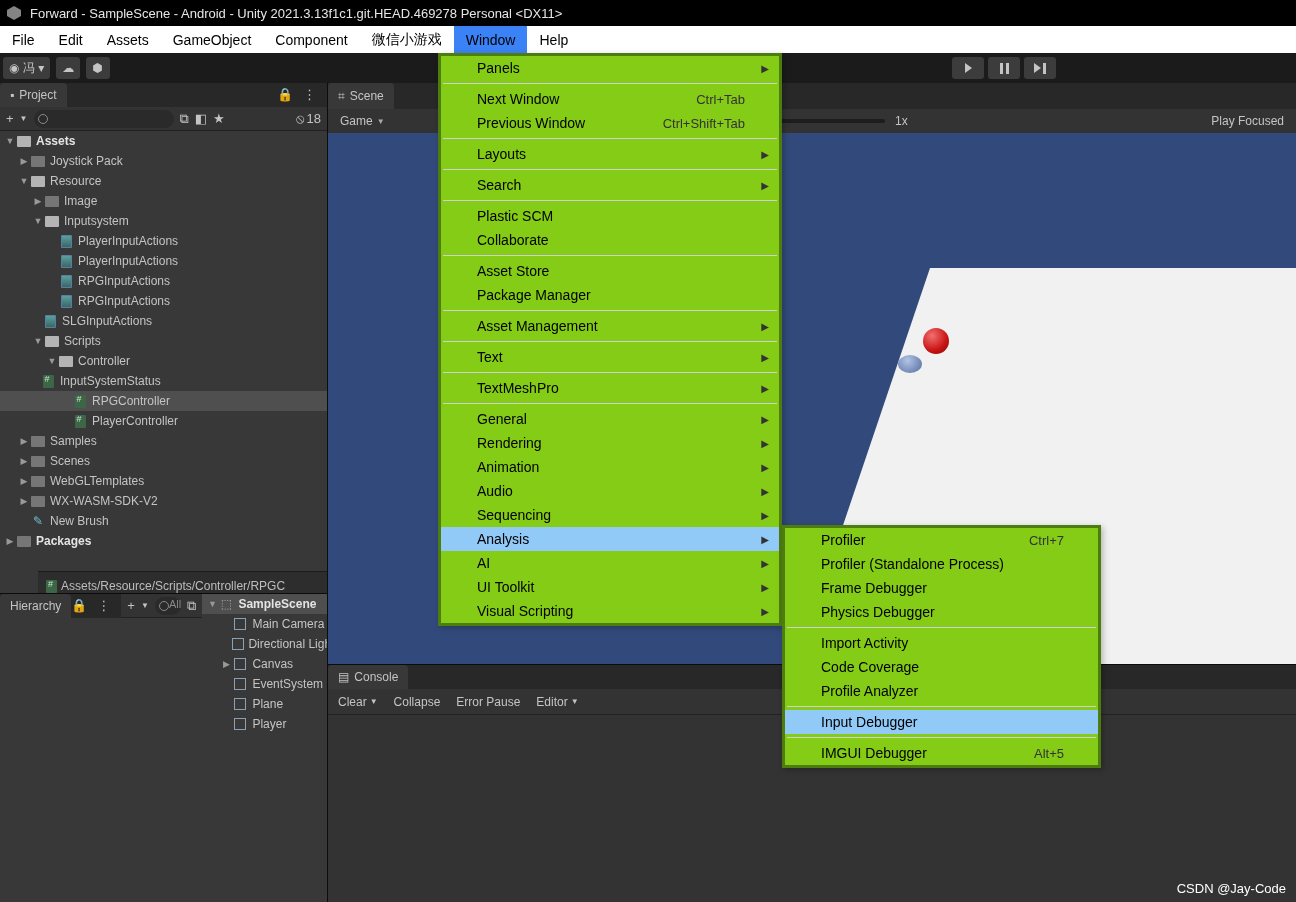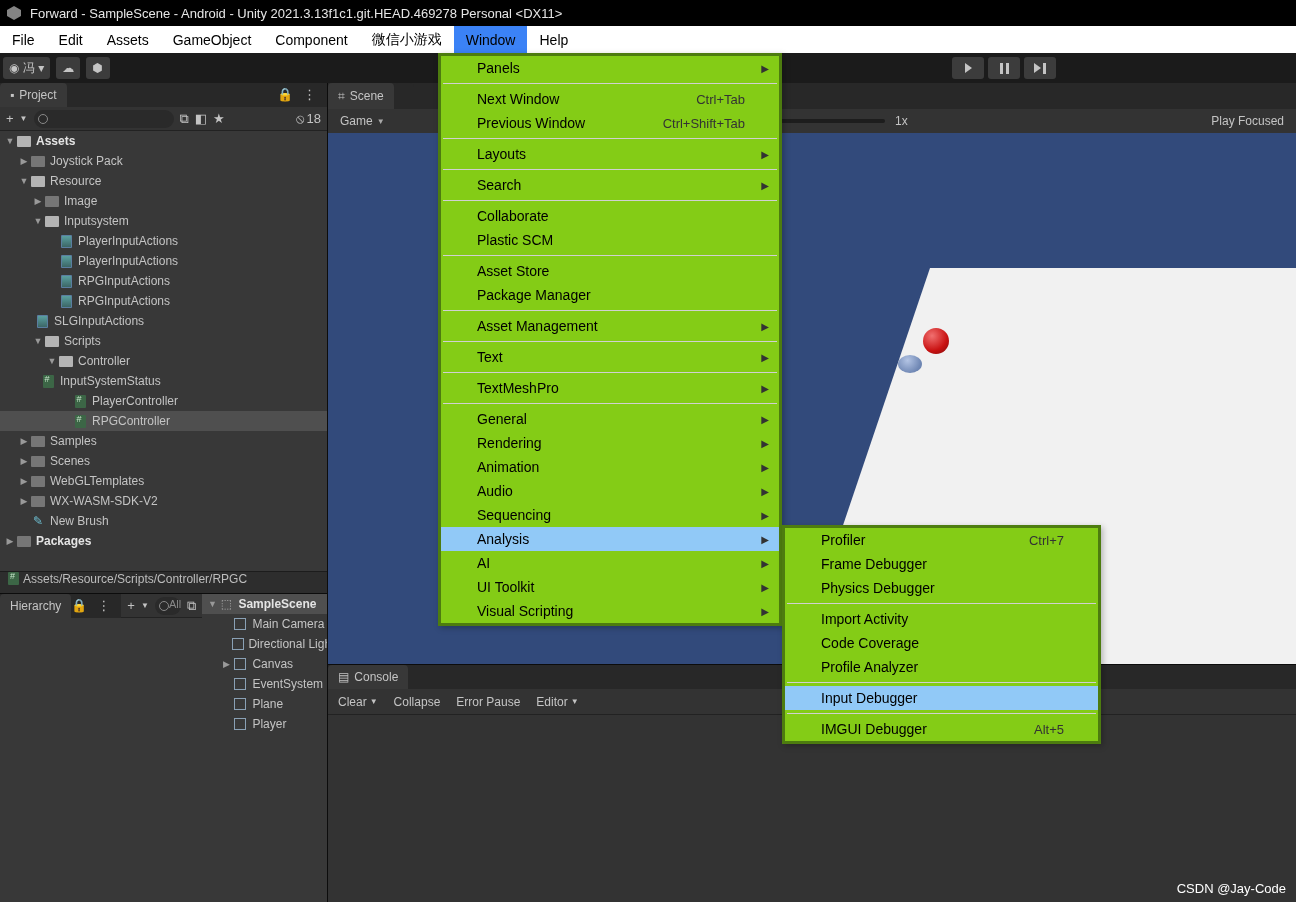--- a/index.html
+++ b/index.html
@@ -41,21 +41,21 @@
   .tree-row .icon { width:16px; height:14px; margin-right:4px; display:inline-flex; align-items:center; justify-content:center;}
   .folder-icon { width:14px;height:11px;background:#767676;border-radius:1px;position:relative;}
   .folder-open { background:#b4b4b4;}
   .file-icon { width:11px;height:13px;background:#5a7ea0;border-radius:1px;position:relative;}
   .file-icon.cs { background:#3c6646;}
   .file-icon.cs::after{content:"#";color:#c4e4c9;font-size:9px;position:absolute;left:2px;top:-1px;}
   .file-icon.act::after{content:"";position:absolute;left:1px;top:1px;width:9px;height:11px;background:linear-gradient(#5aa0a0,#3c6666);}
   .cube-icon{width:12px;height:12px;border:1px solid #8aa1b5;transform:rotate(0deg);}
   .strong { font-weight:600; color:#e4e4e4;}
   
-  .crumb { height:22px; background:#2d2d2d; display:flex; align-items:flex-start; padding-left:8px; font-size:12px; color:#bdbdbd; border-top:1px solid #1c1c1c;}
+  .crumb { height:22px; background:#2d2d2d; display:flex; align-items:flex-end; padding-left:8px; font-size:12px; color:#bdbdbd; border-top:1px solid #1c1c1c;margin-left:38px;}
   .crumb .file-icon{margin-right:4px;}
   
   .hierarchy { border-top:1px solid #0c0c0c; display:flex; flex-direction:column;}
   
   .game-tabbar{ background:#282828; height:26px; display:flex; align-items:center;}
   .game-tabbar .panel-tab{height:26px;}
   .game-toolbar{ background:#333333; height:24px; display:flex; align-items:center; padding:0 6px; gap:10px; font-size:12px;}
   .game-toolbar .combo{ display:flex; align-items:center; gap:4px; padding:0 6px; height:20px;}
   .game-toolbar .combo .car{ font-size:8px; color:#aaa;}
   .game-toolbar .slider-track{ width:180px; height:4px; background:#1d1d1d; border-radius:2px; position:relative;}
@@ -223,21 +223,21 @@
             </span>
             <span>RPGInputActions</span>
           </div>
           <div class="tree-row" style="padding-left: 46px;">
             <span class="fold"></span>
             <span class="icon">
               <span class="file-icon act"></span>
             </span>
             <span>RPGInputActions</span>
           </div>
-          <div class="tree-row" style="padding-left: 22px;">
+          <div class="tree-row" style="padding-left: 30px;">
             <span class="fold"></span>
             <span class="icon">
               <span class="file-icon act"></span>
             </span>
             <span>SLGInputActions</span>
           </div>
           <div class="tree-row" style="padding-left: 32px;">
             <span class="fold">▼</span>
             <span class="icon">
               <span class="folder-icon folder-open"></span>
@@ -251,33 +251,33 @@
             </span>
             <span>Controller</span>
           </div>
           <div class="tree-row" style="padding-left: 28px;">
             <span class="fold"></span>
             <span class="icon">
               <span class="file-icon cs"></span>
             </span>
             <span>InputSystemStatus</span>
           </div>
+          <div class="tree-row sel" style="padding-left: 60px;">
+            <span class="fold"></span>
+            <span class="icon">
+              <span class="file-icon cs"></span>
+            </span>
+            <span>RPGController</span>
+          </div>
           <div class="tree-row" style="padding-left: 60px;">
             <span class="fold"></span>
             <span class="icon">
               <span class="file-icon cs"></span>
             </span>
             <span>PlayerController</span>
-          </div>
-          <div class="tree-row sel" style="padding-left: 60px;">
-            <span class="fold"></span>
-            <span class="icon">
-              <span class="file-icon cs"></span>
-            </span>
-            <span>RPGController</span>
           </div>
           <div class="tree-row" style="padding-left: 18px;">
             <span class="fold">▶</span>
             <span class="icon">
               <span class="folder-icon"></span>
             </span>
             <span>Samples</span>
           </div>
           <div class="tree-row" style="padding-left: 18px;">
             <span class="fold">▶</span>
@@ -469,24 +469,24 @@
       <span>Layouts</span>
       <span class="sub">▶</span>
     </div>
     <div class="sep"></div>
     <div class="drow">
       <span>Search</span>
       <span class="sub">▶</span>
     </div>
     <div class="sep"></div>
     <div class="drow">
+      <span>Plastic SCM</span>
+    </div>
+    <div class="drow">
       <span>Collaborate</span>
-    </div>
-    <div class="drow">
-      <span>Plastic SCM</span>
     </div>
     <div class="sep"></div>
     <div class="drow">
       <span>Asset Store</span>
     </div>
     <div class="drow">
       <span>Package Manager</span>
     </div>
     <div class="sep"></div>
     <div class="drow">
@@ -541,20 +541,23 @@
       <span class="sub">▶</span>
     </div>
   </div>
 
 <div class="dropdown dd-analysis" id="dd-analysis">
     <div class="drow">
       <span>Profiler</span>
       <span class="short">Ctrl+7</span>
     </div>
     <div class="drow">
+      <span>Profiler (Standalone Process)</span>
+    </div>
+    <div class="drow">
       <span>Frame Debugger</span>
     </div>
     <div class="drow">
       <span>Physics Debugger</span>
     </div>
     <div class="sep"></div>
     <div class="drow">
       <span>Import Activity</span>
     </div>
     <div class="drow">

